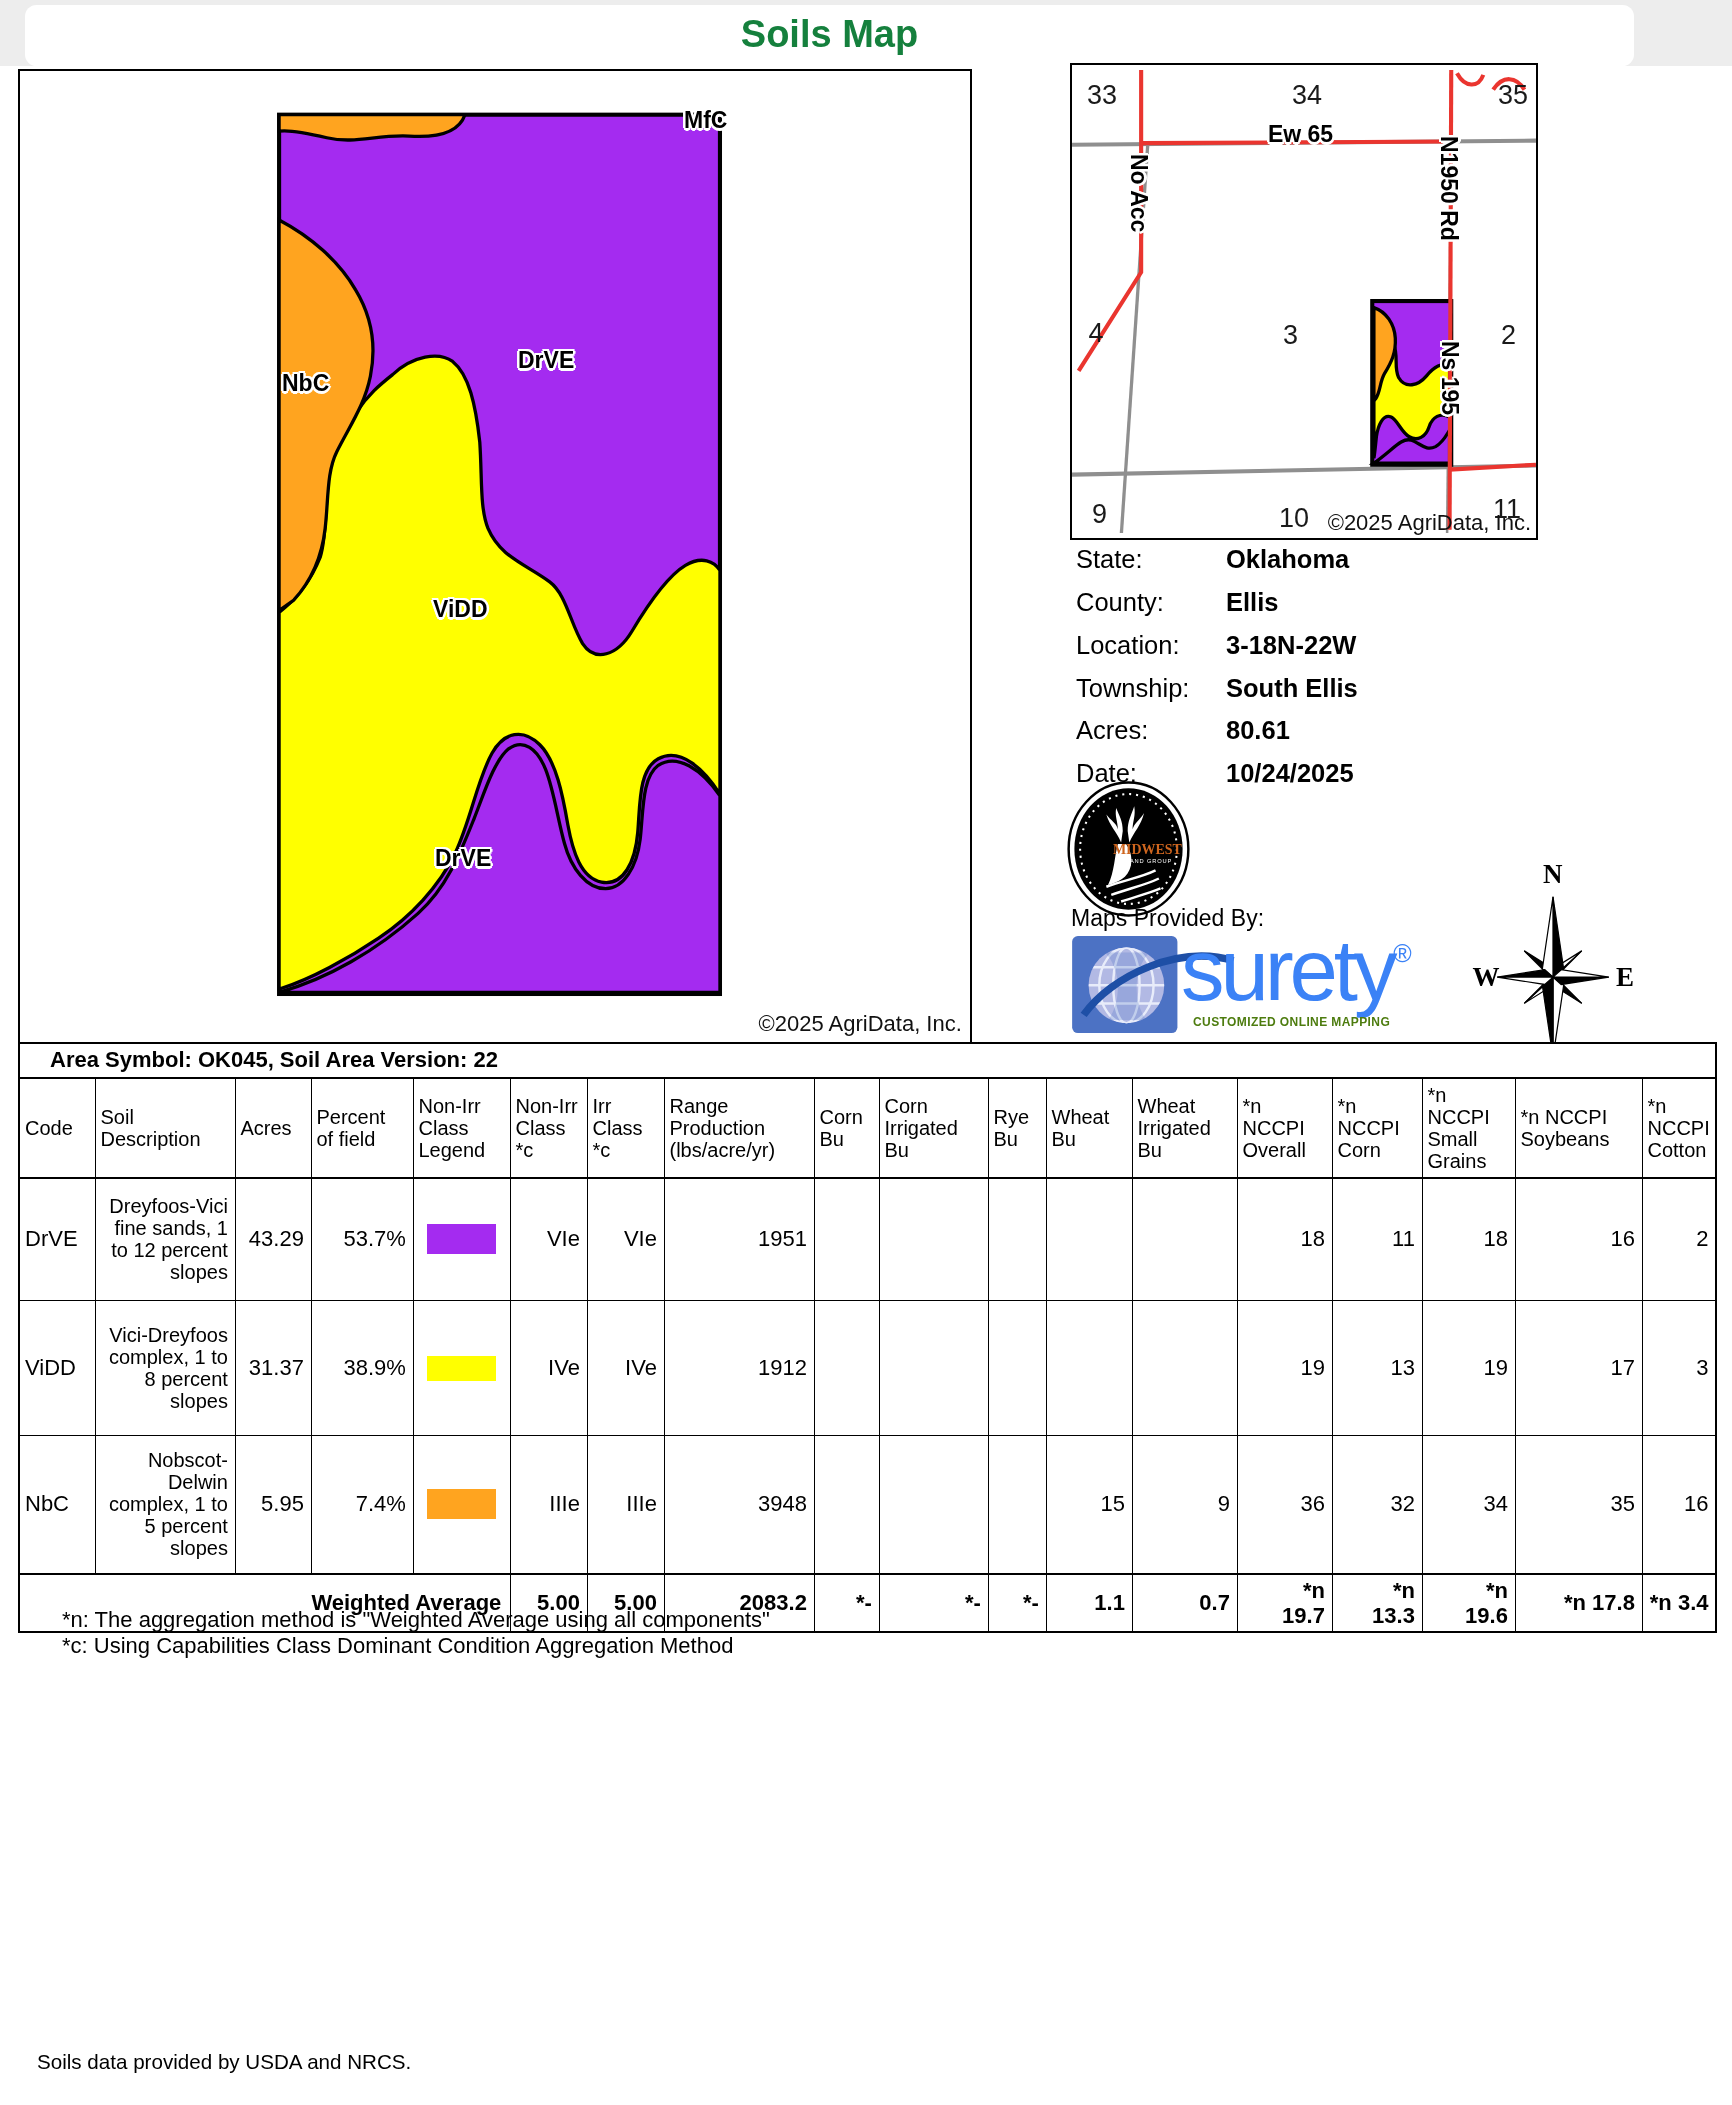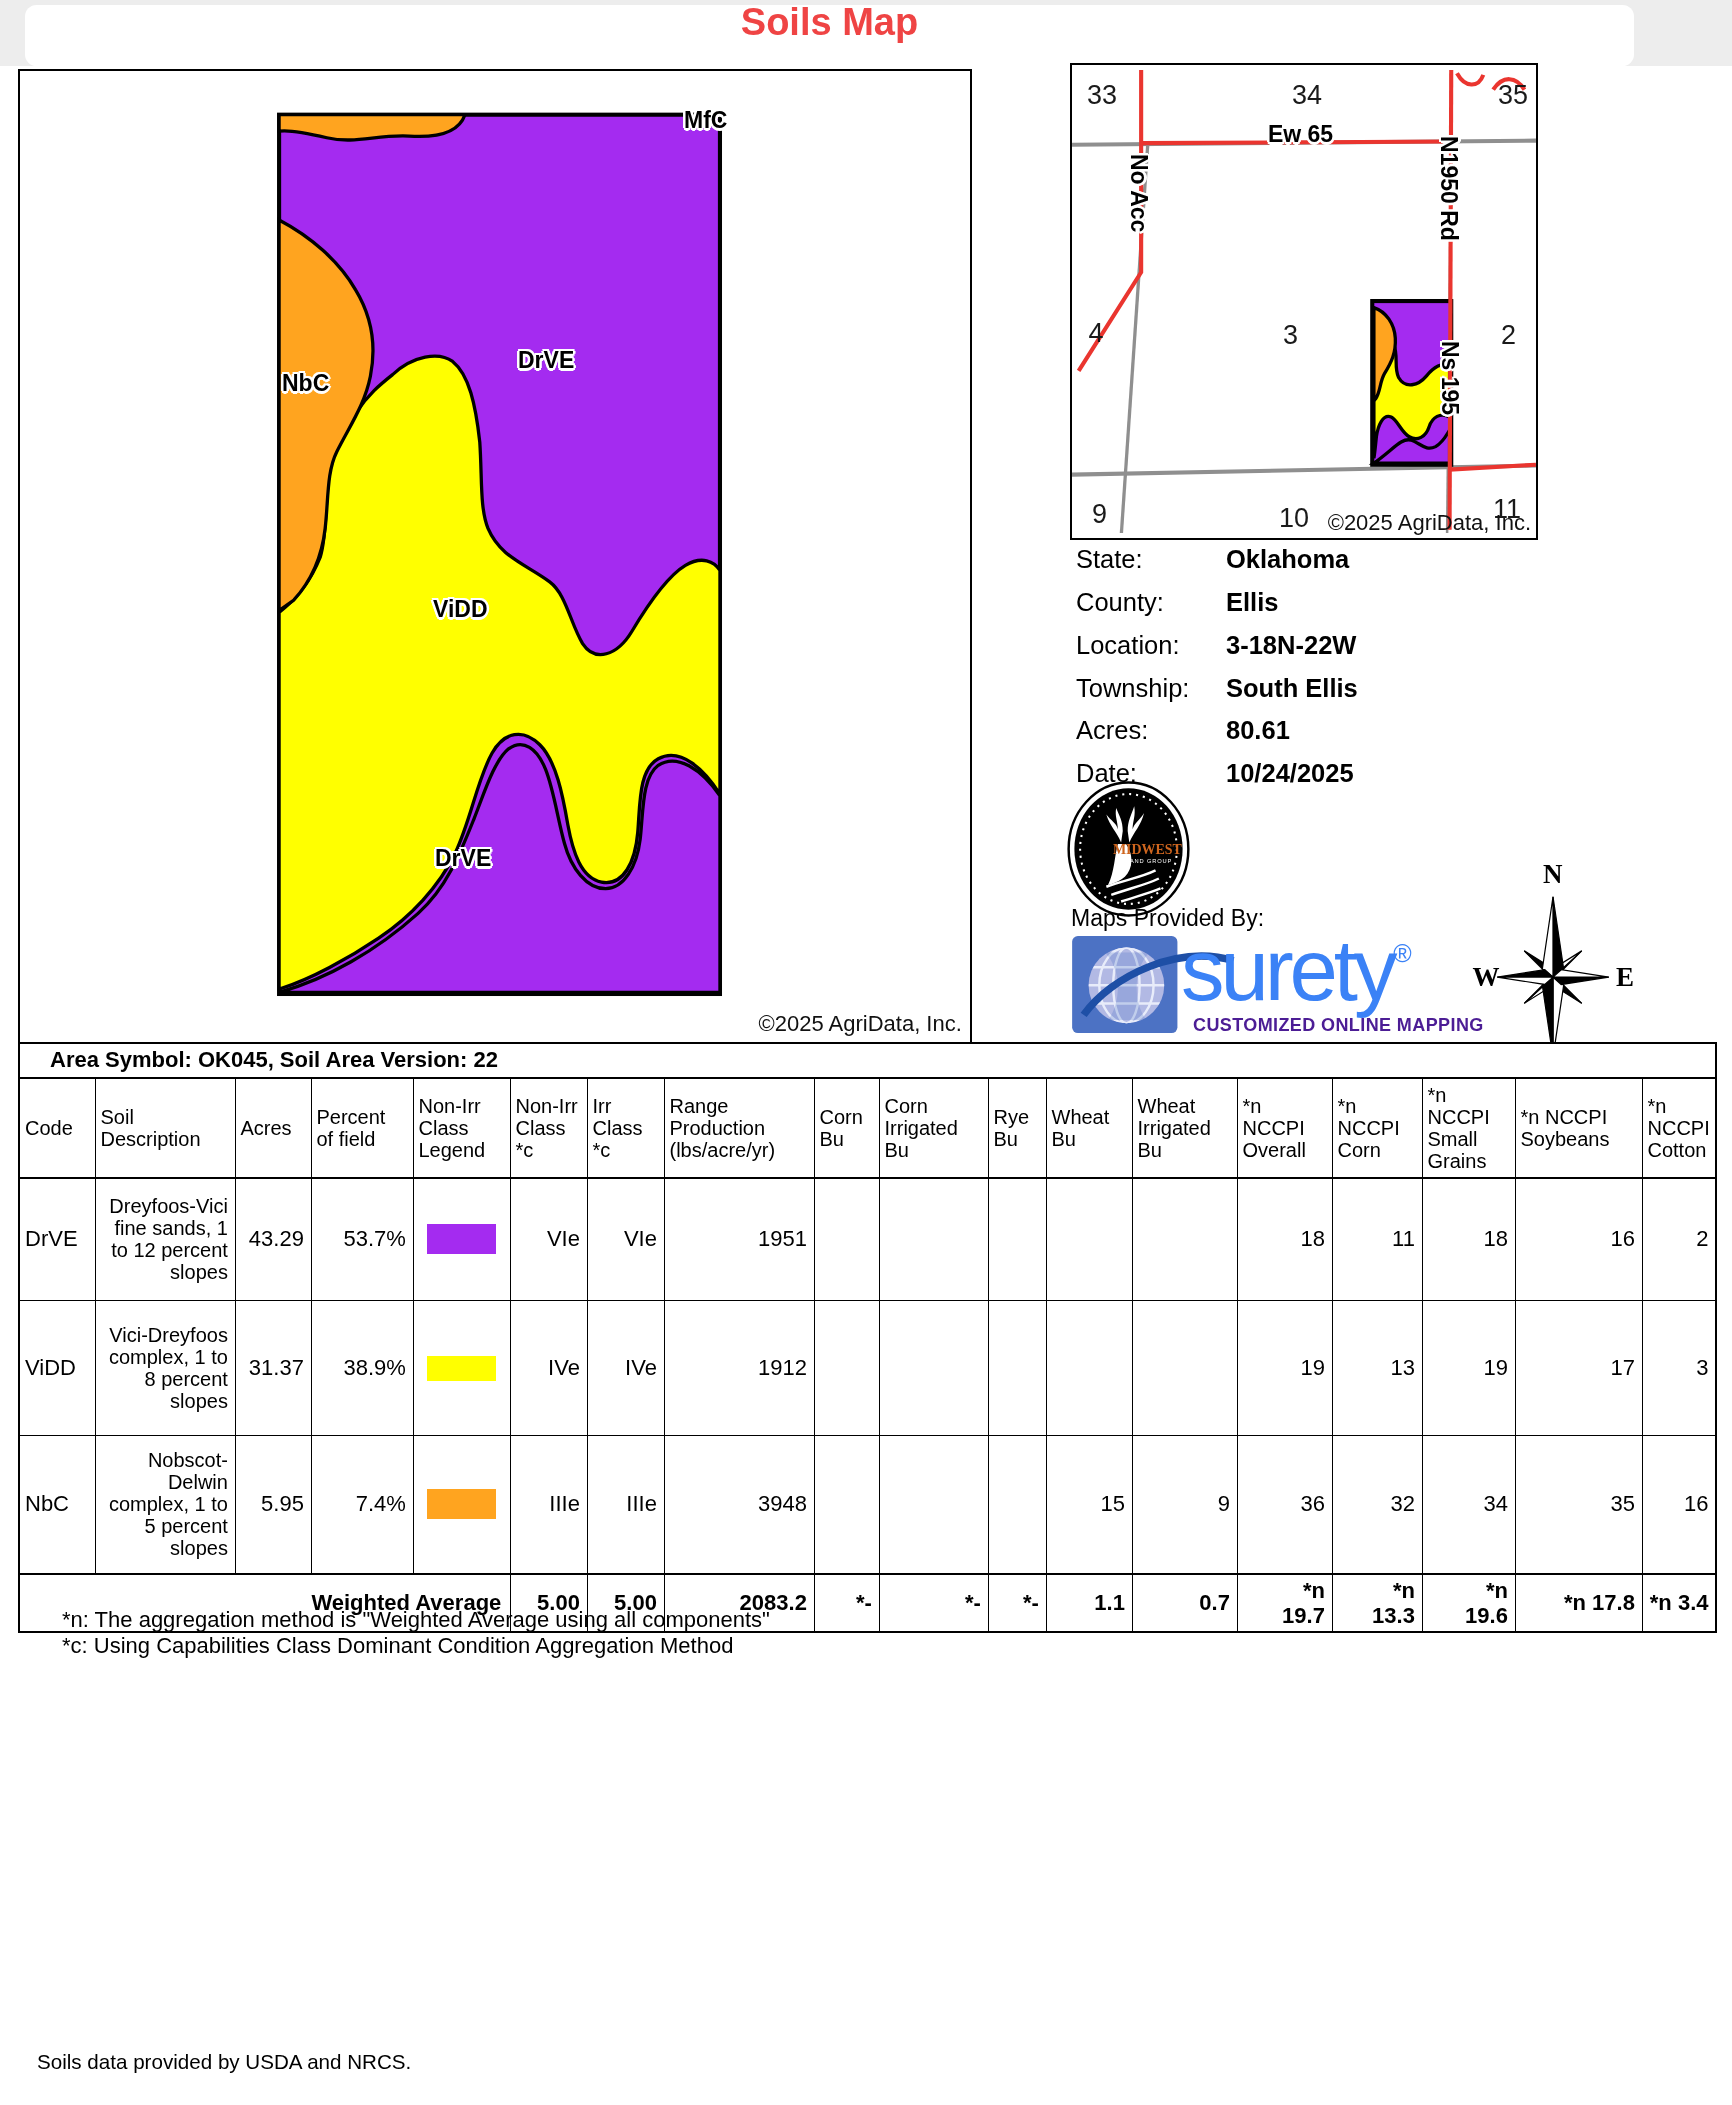--- a/index.html
+++ b/index.html
@@ -2,38 +2,38 @@
 <html style="font-size:13px"><head>
 <meta charset="utf-8">
 <style>
   html,body{margin:0;padding:0;}
   body{font-family:"Liberation Sans",sans-serif;background:#ffffff;}
   #page{position:relative;width:1732px;height:2105px;background:#ffffff;overflow:hidden;}
   .abs{position:absolute;}
   
   #topstrip{left:0;top:0;width:1732px;height:66px;background:#ededed;}
   #titleband{left:25px;top:5px;width:1609px;height:61px;background:#ffffff;border-radius:11.5px;}
-  #page-title{left:25px;top:1px;width:1609px;text-align:center;font-size:38px;font-weight:bold;color:#ef4444;}
+  #page-title{left:25px;top:13px;width:1609px;text-align:center;font-size:38px;font-weight:bold;color:#15803d;}
   
   #map-box{left:18px;top:69px;width:950px;height:979px;border:2.5px solid #000;background:#fff;}
   #inset-box{left:1070px;top:63px;width:464px;height:473px;border:2.5px solid #000;background:#fff;}
   .halo{color:#000;text-shadow:-1.6px -1.6px 0 #fff,1.6px -1.6px 0 #fff,-1.6px 1.6px 0 #fff,1.6px 1.6px 0 #fff,0 -2.5px 0 #fff,0 2.5px 0 #fff,-2.5px 0 0 #fff,2.5px 0 0 #fff;}
   .maplabel{font-size:23px;font-weight:bold;}
   .seclabel{font-size:27px;color:#1a1a1a;}
   .vtext{writing-mode:vertical-rl;}
   .copyright{font-size:22px;color:#111;}
   
   .info-row{position:absolute;left:1076px;width:461px;height:43px;font-size:25.5px;}
   .info-label{display:inline-block;width:150px;color:#000;}
   .info-value{font-weight:bold;color:#000;}
   
   #maps-by{left:1071px;top:905px;font-size:23px;color:#000;}
   #surety-word{left:1181px;top:926px;font-size:87px;font-weight:normal;color:#3b82f6;letter-spacing:-4.1px;line-height:1;}
   #surety-reg{font-size:25px;vertical-align:38px;letter-spacing:0;}
-  #surety-tag{left:1193px;top:1015px;font-size:18px;font-weight:bold;color:#4c1d95;letter-spacing:0.4px;}
+  #surety-tag{left:1193px;top:1015px;font-size:12px;font-weight:bold;color:#4d7c0f;letter-spacing:0.4px;}
   #agridata-line{left:1072px;top:1043px;font-size:22px;color:#111;}
   #website-line{left:1302px;top:1044px;font-size:22px;color:#111;}
   .compass-letter{font-family:"Liberation Serif",serif;font-size:27px;font-weight:bold;color:#000;}
   
   #soil-table-wrap{left:18px;top:1042px;width:1696px;}
   table{border-collapse:collapse;table-layout:fixed;width:1696px;background:#fff;}
   td,th{border:1.6px solid #000;color:#000;overflow:hidden;}
   table{border:2.5px solid #000;}
   #area-row td{border-bottom:2.5px solid #000;font-size:22px;padding:3.3px 0 3.3px 30px;text-align:left;font-weight:bold;height:25px;}
   th{font-size:20px;font-weight:normal;text-align:left;vertical-align:middle;padding:5px;height:82px;line-height:22px;}

